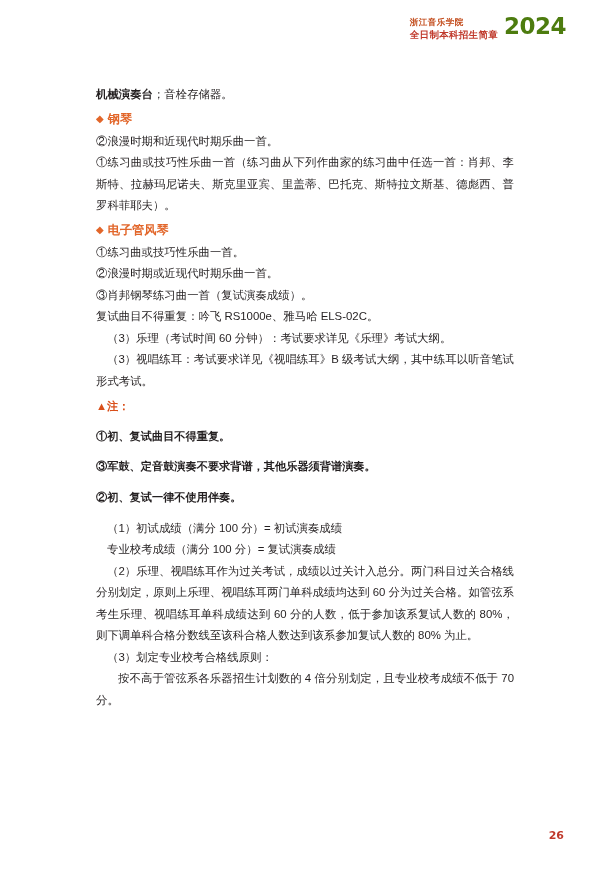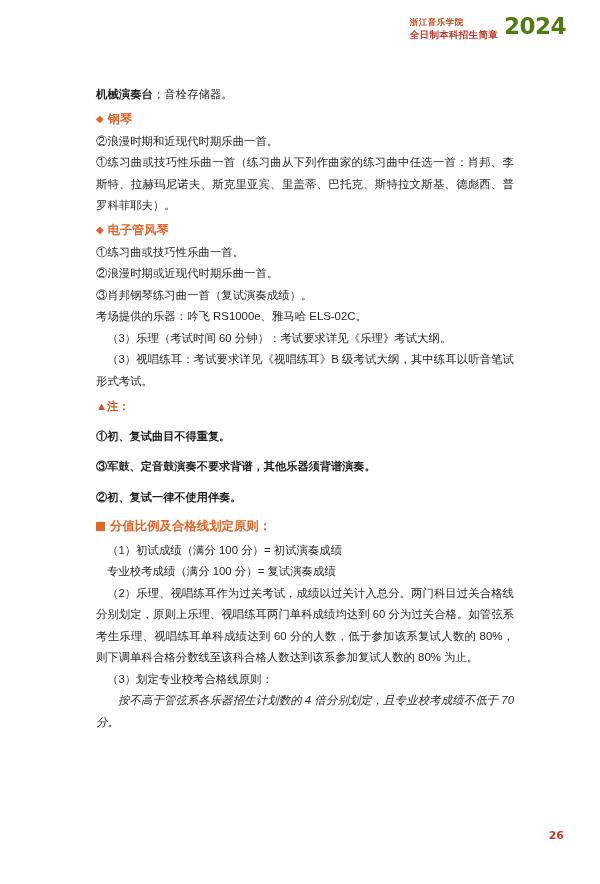--- a/index.html
+++ b/index.html
@@ -79,21 +79,20 @@
     text-align: justify;
   }
   .bold {
     font-weight: bold;
   }
   .indent1 {
     text-indent: 11px;
   }
   .indent2 {
     text-indent: 22px;
-    font-style: italic;
   }
   .section-head {
     display: flex;
     align-items: center;
     margin-top: 3px;
     margin-bottom: 1px;
   }
   .diamond {
     color: #e2662a;
     font-size: 10px;
@@ -175,34 +174,30 @@
     <p class="para">②浪漫时期和近现代时期乐曲一首。</p>
     <p class="para">①练习曲或技巧性乐曲一首（练习曲从下列作曲家的练习曲中任选一首：肖邦、李斯特、拉赫玛尼诺夫、斯克里亚宾、里盖蒂、巴托克、斯特拉文斯基、德彪西、普罗科菲耶夫）。</p>
 
     <div class="section-head">
       <span class="diamond">◆</span>
       <span class="section-title">电子管风琴</span>
     </div>
     <p class="para">①练习曲或技巧性乐曲一首。</p>
     <p class="para">②浪漫时期或近现代时期乐曲一首。</p>
     <p class="para">③肖邦钢琴练习曲一首（复试演奏成绩）。</p>
-    <p class="para">考场提供的乐器：吟飞 RS1000e、雅马哈 ELS-02C。</p>
+    <p class="para">复试曲目不得重复：吟飞 RS1000e、雅马哈 ELS-02C。</p>
 
     <p class="para indent1">（3）乐理（考试时间 60 分钟）：考试要求详见《乐理》考试大纲。</p>
     <p class="para indent1">（3）视唱练耳：考试要求详见《视唱练耳》B 级考试大纲，其中练耳以听音笔试形式考试。</p>
 
     <p class="note-head">▲注：</p>
     <p class="note-line">①初、复试曲目不得重复。</p>
     <p class="note-line">③军鼓、定音鼓演奏不要求背谱，其他乐器须背谱演奏。</p>
     <p class="note-line">②初、复试一律不使用伴奏。</p>
 
-    <div class="rule-head">
-      <span class="rule-square"></span>
-      <span class="rule-title">分值比例及合格线划定原则：</span>
-    </div>
     <p class="para indent1">（1）初试成绩（满分 100 分）= 初试演奏成绩</p>
     <p class="para indent1">专业校考成绩（满分 100 分）= 复试演奏成绩</p>
     <p class="para indent1">（2）乐理、视唱练耳作为过关考试，成绩以过关计入总分。两门科目过关合格线分别划定，原则上乐理、视唱练耳两门单科成绩均达到 60 分为过关合格。如管弦系考生乐理、视唱练耳单科成绩达到 60 分的人数，低于参加该系复试人数的 80%，则下调单科合格分数线至该科合格人数达到该系参加复试人数的 80% 为止。</p>
     <p class="para indent1">（3）划定专业校考合格线原则：</p>
     <p class="para indent2">按不高于管弦系各乐器招生计划数的 4 倍分别划定，且专业校考成绩不低于 70 分。</p>
 
   </div>
 
   <div class="page-number">26</div>
 

